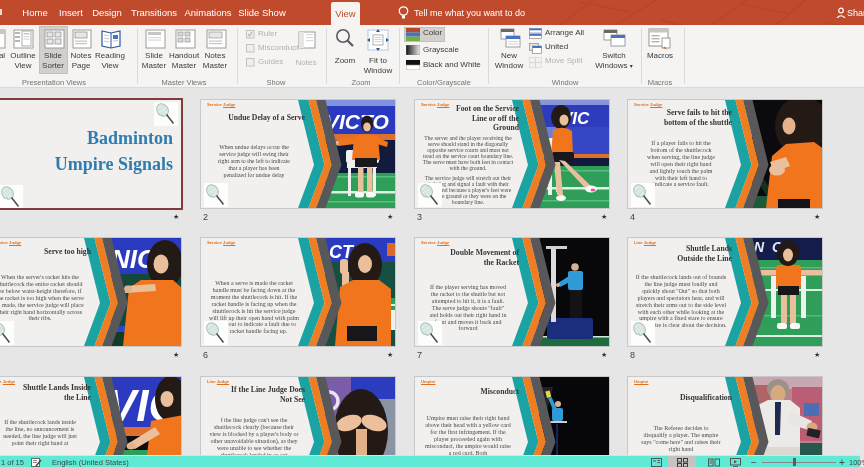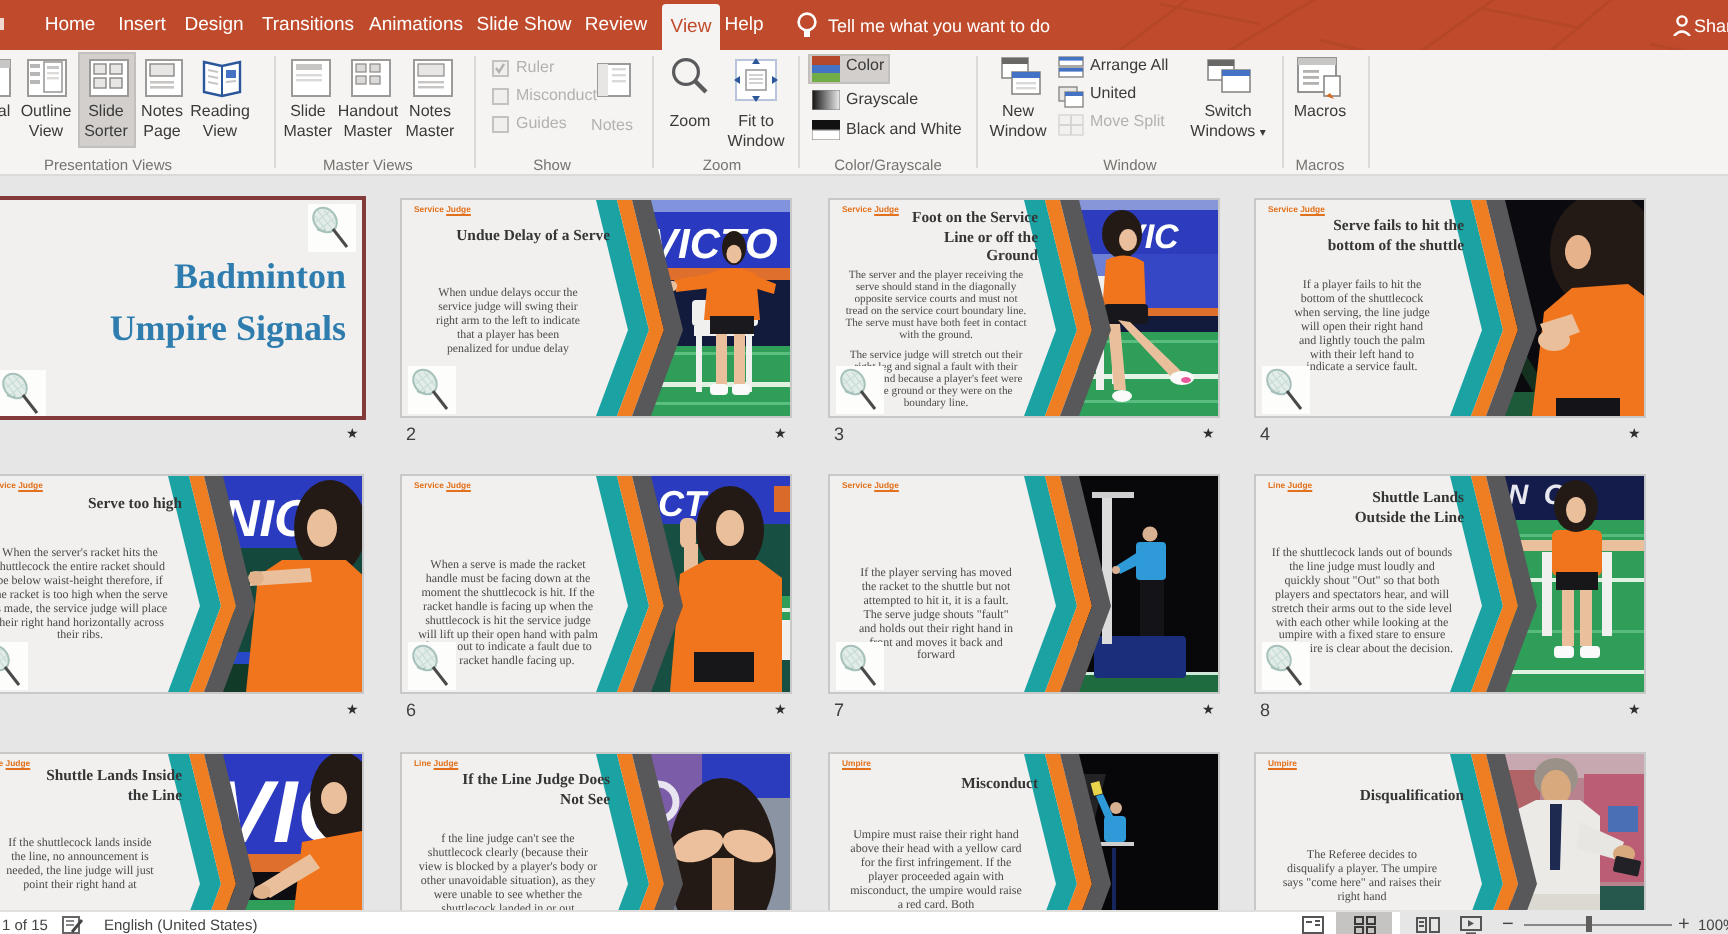--- a/index.html
+++ b/index.html
@@ -19,21 +19,21 @@
 .selbox{position:absolute;background:#d2cfcc;border:1px solid #c2bfbc}
 
 #sorter{position:absolute;left:0;top:89px;width:864px;height:366px;background:#e6e6e6;overflow:hidden}
 .slide{position:absolute;width:194px;height:108px;background:#f1f0ee;overflow:hidden;box-shadow:0 0 0 1px #c8c8c8}
 .snum{position:absolute;font-size:9px;color:#3f3f3f}
 .sstar{position:absolute;font-size:7px;color:#2f2f2f}
 .olabel{position:absolute;left:6px;top:2px;font-size:4.2px;font-weight:bold;color:#e2711d;font-family:"Liberation Sans",sans-serif;letter-spacing:0}
 .stitle{position:absolute;text-align:right;font-family:"Liberation Serif",serif;font-weight:bold;color:#353535}
 .sbody{position:absolute;text-align:center;font-family:"Liberation Serif",serif;color:#4a4a4a}
 
-#sbar{position:absolute;left:0;top:455px;width:700px;height:12px;background:#ffffff;border-top:1px solid #e1dfdd;font-size:7.5px;color:#444}
+#sbar{position:absolute;left:0;top:455px;width:860px;height:12px;background:#5eead4;border-top:1px solid #e1dfdd;font-size:7.5px;color:#444}
 </style></head><body>
 <div id="stage">
 
 <div id="tbar">
 <svg class="abs" style="left:540px;top:0" width="324" height="25">
         <g stroke="#ad4326" stroke-width="1.5" fill="none" opacity="0.55">
           <path d="M20,25 L60,-5"></path>
           <path d="M70,28 L130,-8"></path>
           <path d="M120,20 L160,30"></path>
           <path d="M170,26 L215,-6"></path>
@@ -43,22 +43,20 @@
           <path d="M200,4 L250,14"></path>
         </g>
       </svg>
 <div class="abs" style="left:0;top:9px;width:2px;height:6px;background:#f0d8d0"></div>
 <div class="tab" style="left:-5px;width:80px">Home</div>
 <div class="tab" style="left:31px;width:80px">Insert</div>
 <div class="tab" style="left:67px;width:80px">Design</div>
 <div class="tab" style="left:114px;width:80px">Transitions</div>
 <div class="tab" style="left:222px;width:80px">Slide Show</div>
 <div class="tab" style="left:168px;width:80px">Animations</div>
-<div class="tab" style="left:268px;width:80px">Review</div>
-<div class="tab" style="left:332px;width:80px">Help</div>
 <div id="activetab" style="left:331px;top:2px;width:29px;height:23px;line-height:24px;font-size:9.5px;text-align:center">View</div>
 <svg class="abs" style="left:398px;top:5px" width="12" height="16">
         <circle cx="5.5" cy="6" r="4.2" fill="none" stroke="#fff" stroke-width="1.3"></circle>
         <rect x="4" y="10.5" width="3" height="3" fill="#fff"></rect>
       </svg>
 <div class="abs" style="left:414px;top:0;height:25px;line-height:26px;color:#fff;font-size:9px">Tell me what you want to do</div>
 <svg class="abs" style="left:836px;top:7px" width="10" height="11">
         <circle cx="5" cy="3.5" r="2.3" fill="none" stroke="#fff" stroke-width="1.2"></circle>
         <path d="M1,11 Q5,6.5 9,11" fill="none" stroke="#fff" stroke-width="1.2"></path>
       </svg>
@@ -505,20 +503,21 @@
             <rect x="29" y="33" width="15" height="19" rx="2" fill="#2e9bd8"></rect>
             <polygon points="30,38 19,45 21,49 31,44" fill="#2e9bd8"></polygon>
             <circle cx="19" cy="47" r="2" fill="#d8b193"></circle>
             <rect x="31" y="52" width="12" height="28" fill="#131318"></rect>
           </g>
           <polygon points="97,0 107.5,0 123.5,65 107.5,108 97,108 113,65" fill="#1ba3a4"></polygon>
           <polygon points="107.5,0 115.0,0 131.0,65 115.0,108 107.5,108 123.5,65" fill="#ef7d22"></polygon>
           <polygon points="115,0 124.5,0 140.5,65 124.5,108 115,108 131,65" fill="#58585a"></polygon>
         </svg>
         <div class="olabel">Service <u>Judge</u></div>
+        <div class="stitle" style="left:4px;top:10px;width:100px;font-size:7.7px;line-height:9.6px">Double Movement of<br>the Racket</div>
         <div class="sbody" style="left:13px;top:46px;width:80px;font-size:6px;line-height:6.9px">If the player serving has moved the racket to the shuttle but not attempted to hit it, it is a fault. The serve judge shouts "fault" and holds out their right hand in front and moves it back and forward</div>
         <svg class="abs" style="left:3px;top:83px" width="24.0" height="24.0" viewBox="0 0 24 24">
           <rect x="0" y="0" width="24" height="24" fill="#fdfdfc"></rect>
           <ellipse cx="8.5" cy="8" rx="5.4" ry="6.6" fill="#e2ece8" stroke="#a6c2ba" stroke-width="1" transform="rotate(-38 8.5 8)"></ellipse>
           <g stroke="#c9dcd5" stroke-width="0.6" transform="rotate(-38 8.5 8)">
             <line x1="8.5" y1="2" x2="8.5" y2="14"></line>
             <line x1="5.8" y1="3.5" x2="5.8" y2="12.5"></line>
             <line x1="11.2" y1="3.5" x2="11.2" y2="12.5"></line>
             <line x1="4" y1="6" x2="13" y2="6"></line>
             <line x1="4" y1="10" x2="13" y2="10"></line>

